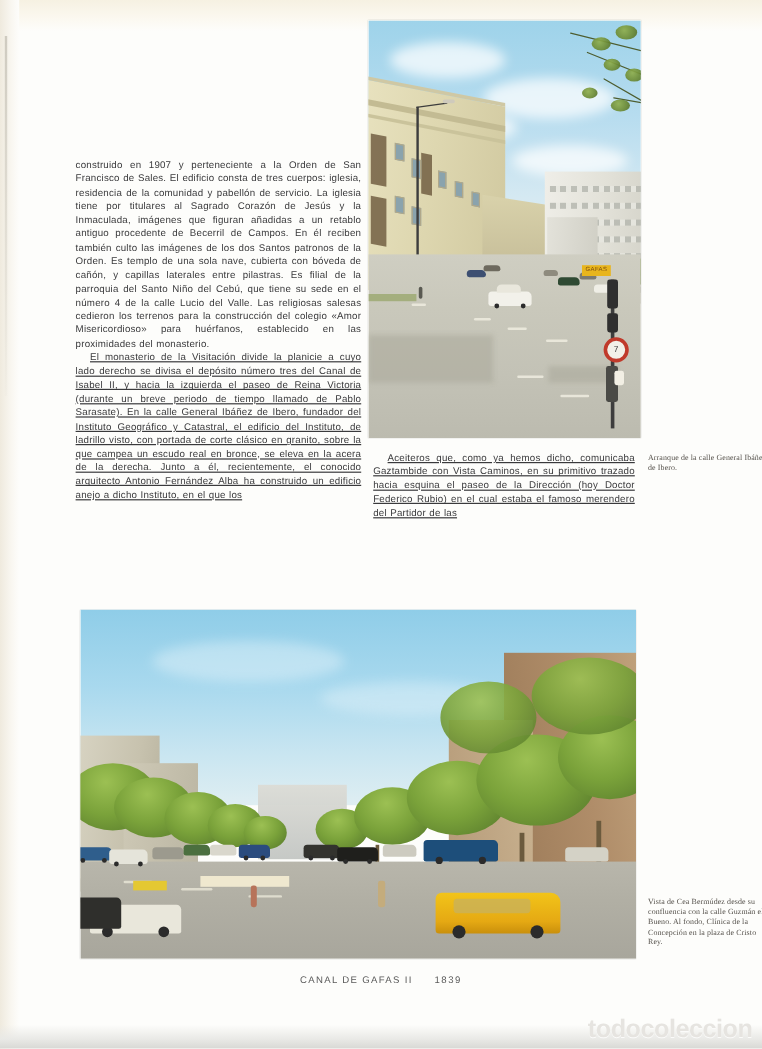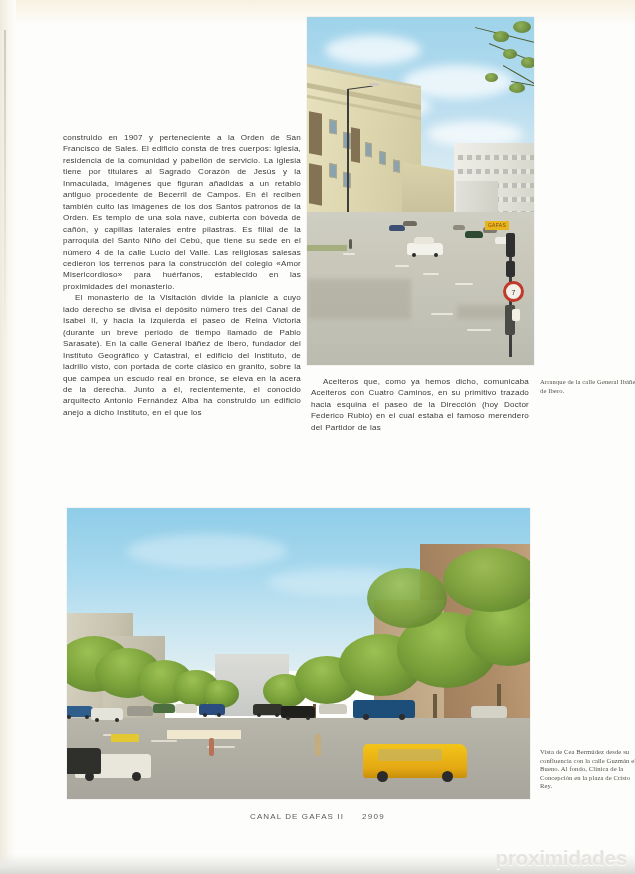--- a/index.html
+++ b/index.html
@@ -53,21 +53,21 @@
     font-size: 8.1px;
     line-height: 11.45px;
     color: #3a3a3c;
     text-align: justify;
     letter-spacing: 0.18px;
     word-spacing: 0.4px;
   }
   .col-left  { left: 63px;  top: 132px; width: 238px; }
   .col-right { left: 311px; top: 376px; width: 218px; }
   .col-text p { margin: 0; }
-  .col-text p.ind { text-indent: 12px; }
+  .col-text p.ind { text-indent: 12px; text-decoration: underline; }
 
   
   .photo {
     position: absolute;
     overflow: hidden;
     box-shadow: 0 0 1px rgba(0,0,0,0.22);
   }
   .photo-top    { left: 307px; top: 17px;  width: 227px; height: 348px; }
   .photo-bottom { left: 67px;  top: 508px; width: 463px; height: 291px; }
 
@@ -460,26 +460,26 @@
     <div class="person" style="left:248px; top:226px; width:6px; height:22px; background:#c4ac7c;"></div>
     <div class="person" style="left:142px; top:230px; width:5px; height:18px; background:#b7735a;"></div>
   </div>
 
   <div class="col-text col-left">
     <p>construido en 1907 y perteneciente a la Orden de San Francisco de Sales. El edificio consta de tres cuerpos: iglesia, residencia de la comunidad y pabellón de servicio. La iglesia tiene por titulares al Sagrado Corazón de Jesús y la Inmaculada, imágenes que figuran añadidas a un retablo antiguo procedente de Becerril de Campos. En él reciben también culto las imágenes de los dos Santos patronos de la Orden. Es templo de una sola nave, cubierta con bóveda de cañón, y capillas laterales entre pilastras. Es filial de la parroquia del Santo Niño del Cebú, que tiene su sede en el número 4 de la calle Lucio del Valle. Las religiosas salesas cedieron los terrenos para la construcción del colegio «Amor Misericordioso» para huérfanos, establecido en las proximidades del monasterio.</p>
     <p class="ind">El monasterio de la Visitación divide la planicie a cuyo lado derecho se divisa el depósito número tres del Canal de Isabel II, y hacia la izquierda el paseo de Reina Victoria (durante un breve periodo de tiempo llamado de Pablo Sarasate). En la calle General Ibáñez de Ibero, fundador del Instituto Geográfico y Catastral, el edificio del Instituto, de ladrillo visto, con portada de corte clásico en granito, sobre la que campea un escudo real en bronce, se eleva en la acera de la derecha. Junto a él, recientemente, el conocido arquitecto Antonio Fernández Alba ha construido un edificio anejo a dicho Instituto, en el que los</p>
   </div>
 
   <div class="col-text col-right">
-    <p class="ind">Aceiteros que, como ya hemos dicho, comunicaba Aceiteros con Cuatro Caminos, en su primitivo trazado hacia esquina el paseo de la Dirección (hoy Doctor Federico Rubio) en el cual estaba el famoso merendero del Partidor de las</p>
+    <p class="ind">Aceiteros que, como ya hemos dicho, comunicaba Gaztambide con Vista Caminos, en su primitivo trazado hacia esquina el paseo de la Dirección (hoy Doctor Federico Rubio) en el cual estaba el famoso merendero del Partidor de las</p>
   </div>
 
   <div class="caption cap-top">Arranque de la calle General Ibáñez de Ibero.</div>
   <div class="caption cap-bottom">Vista de Cea Bermúdez desde su confluencia con la calle Guzmán el Bueno. Al fondo, Clínica de la Concepción en la plaza de Cristo Rey.</div>
 
   <div class="footer">
-    <span>CANAL DE GAFAS II</span><span class="fnum">2909</span>
+    <span>CANAL DE GAFAS II</span><span class="fnum">1839</span>
   </div>
 
   <div class="scan-bottom-edge"></div>
-  <div class="watermark">proximidades</div>
+  <div class="watermark">todocoleccion</div>
 
 </div>
 
 </body></html>

